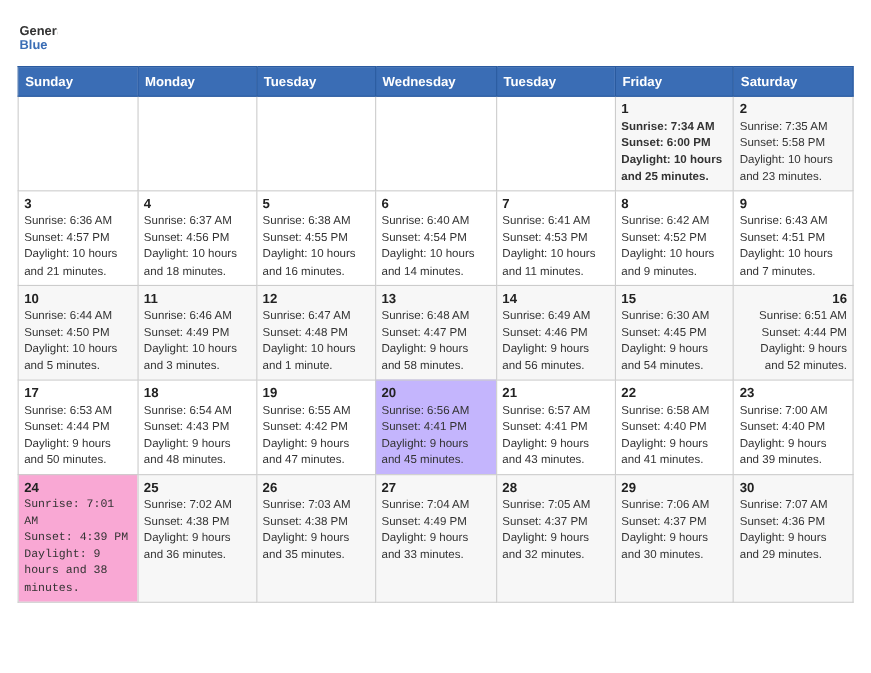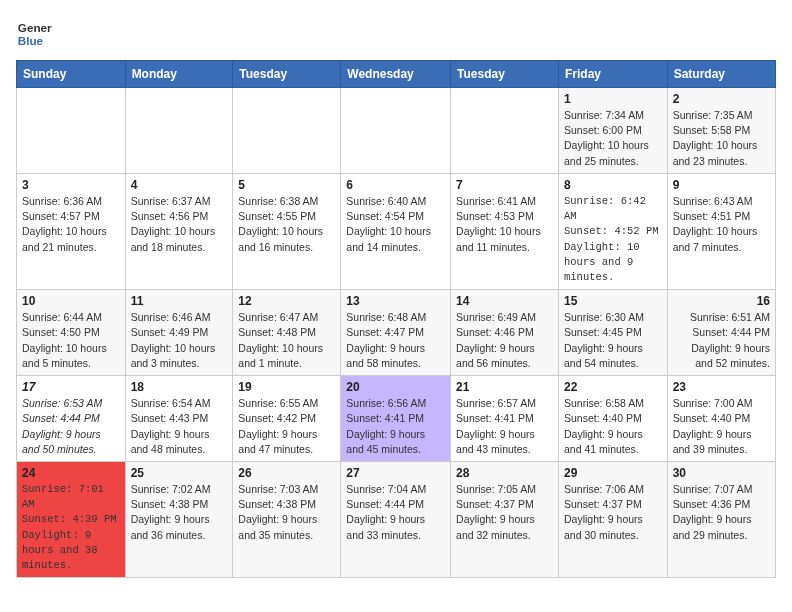--- a/index.html
+++ b/index.html
@@ -111,21 +111,21 @@
   </thead>
   <tbody id="calendar-body">
   <tr>
         <td class="empty-cell"></td>
         <td class="empty-cell"></td>
         <td class="empty-cell"></td>
         <td class="empty-cell"></td>
         <td class="empty-cell"></td>
         <td style="background: rgb(247, 247, 247);">
           <div class="day-num">1</div>
-          <div class="day-info" style="white-space: pre-line;">Sunrise: 7:34 AM
+          <div class="day-info" style="white-space: pre-line; font-weight: bold;">Sunrise: 7:34 AM
 Sunset: 6:00 PM
 Daylight: 10 hours and 25 minutes.</div>
         </td>
         <td style="background: rgb(247, 247, 247);">
           <div class="day-num">2</div>
           <div class="day-info" style="white-space: pre-line;">Sunrise: 7:35 AM
 Sunset: 5:58 PM
 Daylight: 10 hours and 23 minutes.</div>
         </td>
       </tr>
@@ -155,21 +155,21 @@
 Daylight: 10 hours and 14 minutes.</div>
         </td>
         <td style="background: rgb(255, 255, 255);">
           <div class="day-num">7</div>
           <div class="day-info" style="white-space: pre-line;">Sunrise: 6:41 AM
 Sunset: 4:53 PM
 Daylight: 10 hours and 11 minutes.</div>
         </td>
         <td style="background: rgb(255, 255, 255);">
           <div class="day-num">8</div>
-          <div class="day-info" style="white-space: pre-line; font-family: Liberation Mono, monospace;">Sunrise: 6:42 AM
+          <div class="day-info" style="white-space: pre-line;">Sunrise: 6:42 AM
 Sunset: 4:52 PM
 Daylight: 10 hours and 9 minutes.</div>
         </td>
         <td style="background: rgb(255, 255, 255);">
           <div class="day-num">9</div>
           <div class="day-info" style="white-space: pre-line;">Sunrise: 6:43 AM
 Sunset: 4:51 PM
 Daylight: 10 hours and 7 minutes.</div>
         </td>
       </tr>
@@ -211,21 +211,21 @@
 Daylight: 9 hours and 54 minutes.</div>
         </td>
         <td style="background: rgb(247, 247, 247); text-align: right;">
           <div class="day-num">16</div>
           <div class="day-info" style="white-space: pre-line;">Sunrise: 6:51 AM
 Sunset: 4:44 PM
 Daylight: 9 hours and 52 minutes.</div>
         </td>
       </tr>
       <tr>
-        <td style="background: rgb(255, 255, 255); font-style: italic;">
+        <td style="background: rgb(255, 255, 255);">
           <div class="day-num">17</div>
           <div class="day-info" style="white-space: pre-line;">Sunrise: 6:53 AM
 Sunset: 4:44 PM
 Daylight: 9 hours and 50 minutes.</div>
         </td>
         <td style="background: rgb(255, 255, 255);">
           <div class="day-num">18</div>
           <div class="day-info" style="white-space: pre-line;">Sunrise: 6:54 AM
 Sunset: 4:43 PM
 Daylight: 9 hours and 48 minutes.</div>
@@ -255,42 +255,42 @@
 Daylight: 9 hours and 41 minutes.</div>
         </td>
         <td style="background: rgb(255, 255, 255);">
           <div class="day-num">23</div>
           <div class="day-info" style="white-space: pre-line;">Sunrise: 7:00 AM
 Sunset: 4:40 PM
 Daylight: 9 hours and 39 minutes.</div>
         </td>
       </tr>
       <tr>
-        <td style="background: #ef4444;">
+        <td style="background: #f9a8d4;">
           <div class="day-num">24</div>
           <div class="day-info" style="white-space: pre-line; font-family: Liberation Mono, monospace;">Sunrise: 7:01 AM
 Sunset: 4:39 PM
 Daylight: 9 hours and 38 minutes.</div>
         </td>
         <td style="background: rgb(247, 247, 247);">
           <div class="day-num">25</div>
           <div class="day-info" style="white-space: pre-line;">Sunrise: 7:02 AM
 Sunset: 4:38 PM
 Daylight: 9 hours and 36 minutes.</div>
         </td>
         <td style="background: rgb(247, 247, 247);">
           <div class="day-num">26</div>
           <div class="day-info" style="white-space: pre-line;">Sunrise: 7:03 AM
 Sunset: 4:38 PM
 Daylight: 9 hours and 35 minutes.</div>
         </td>
         <td style="background: rgb(247, 247, 247);">
           <div class="day-num">27</div>
           <div class="day-info" style="white-space: pre-line;">Sunrise: 7:04 AM
-Sunset: 4:44 PM
+Sunset: 4:49 PM
 Daylight: 9 hours and 33 minutes.</div>
         </td>
         <td style="background: rgb(247, 247, 247);">
           <div class="day-num">28</div>
           <div class="day-info" style="white-space: pre-line;">Sunrise: 7:05 AM
 Sunset: 4:37 PM
 Daylight: 9 hours and 32 minutes.</div>
         </td>
         <td style="background: rgb(247, 247, 247);">
           <div class="day-num">29</div>

